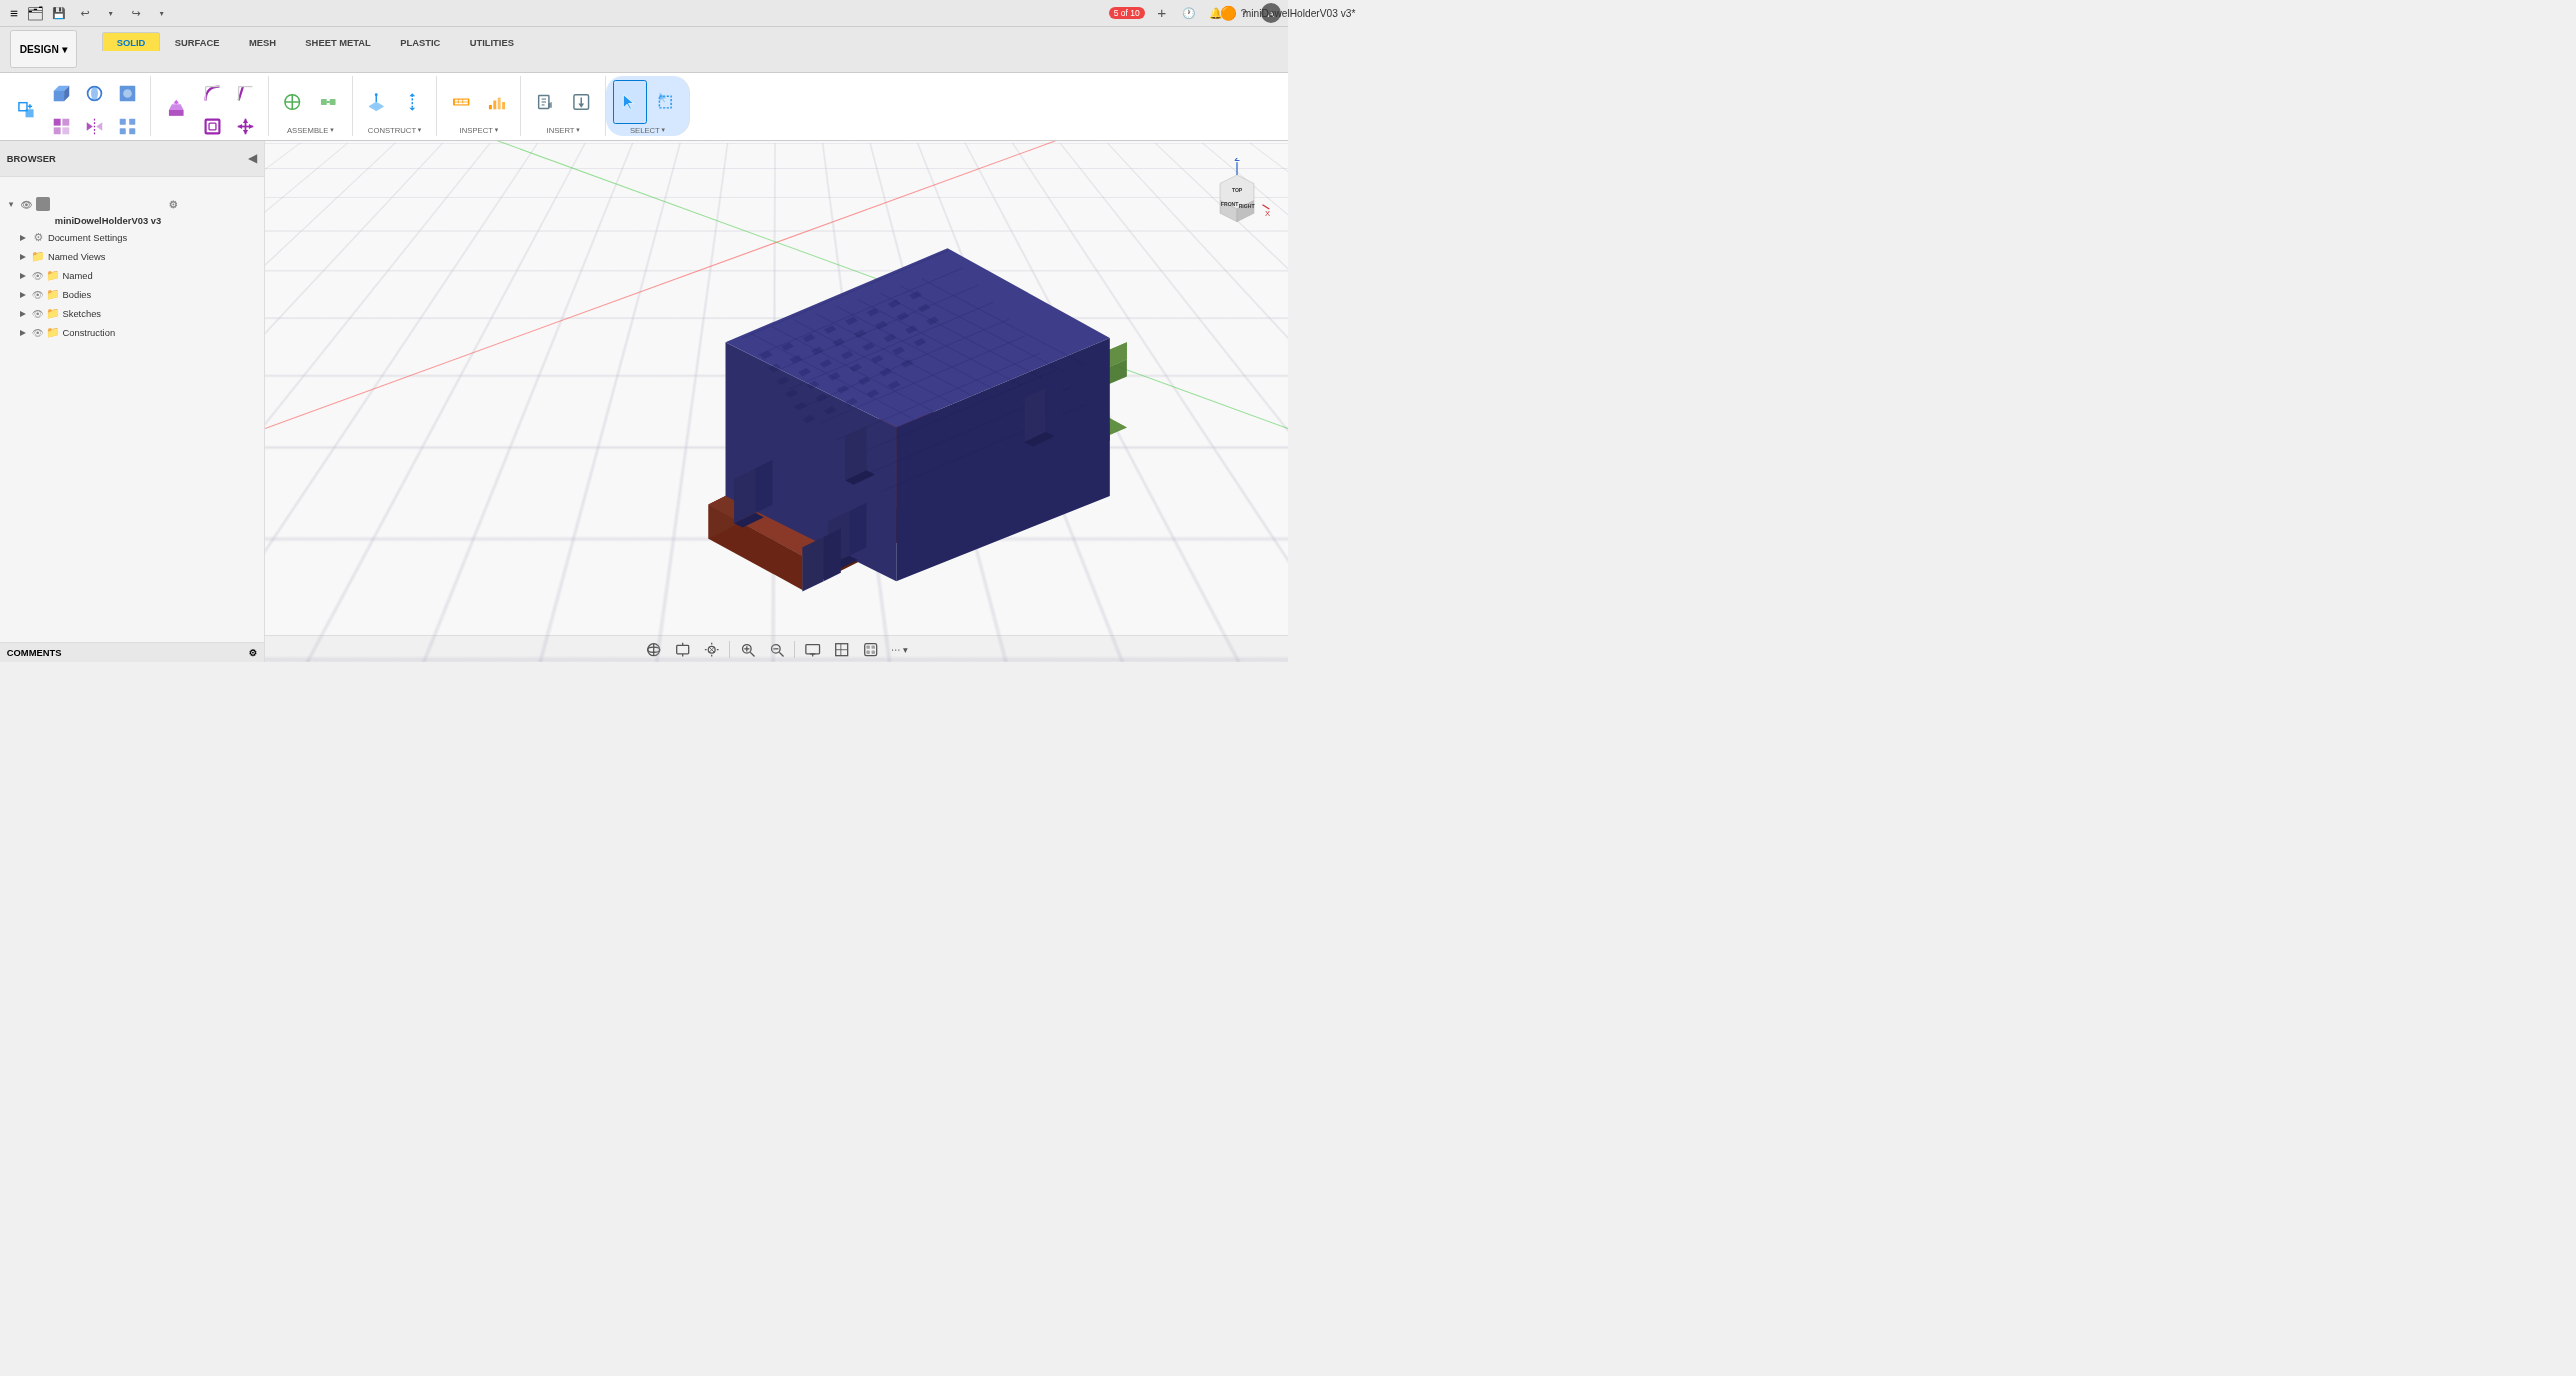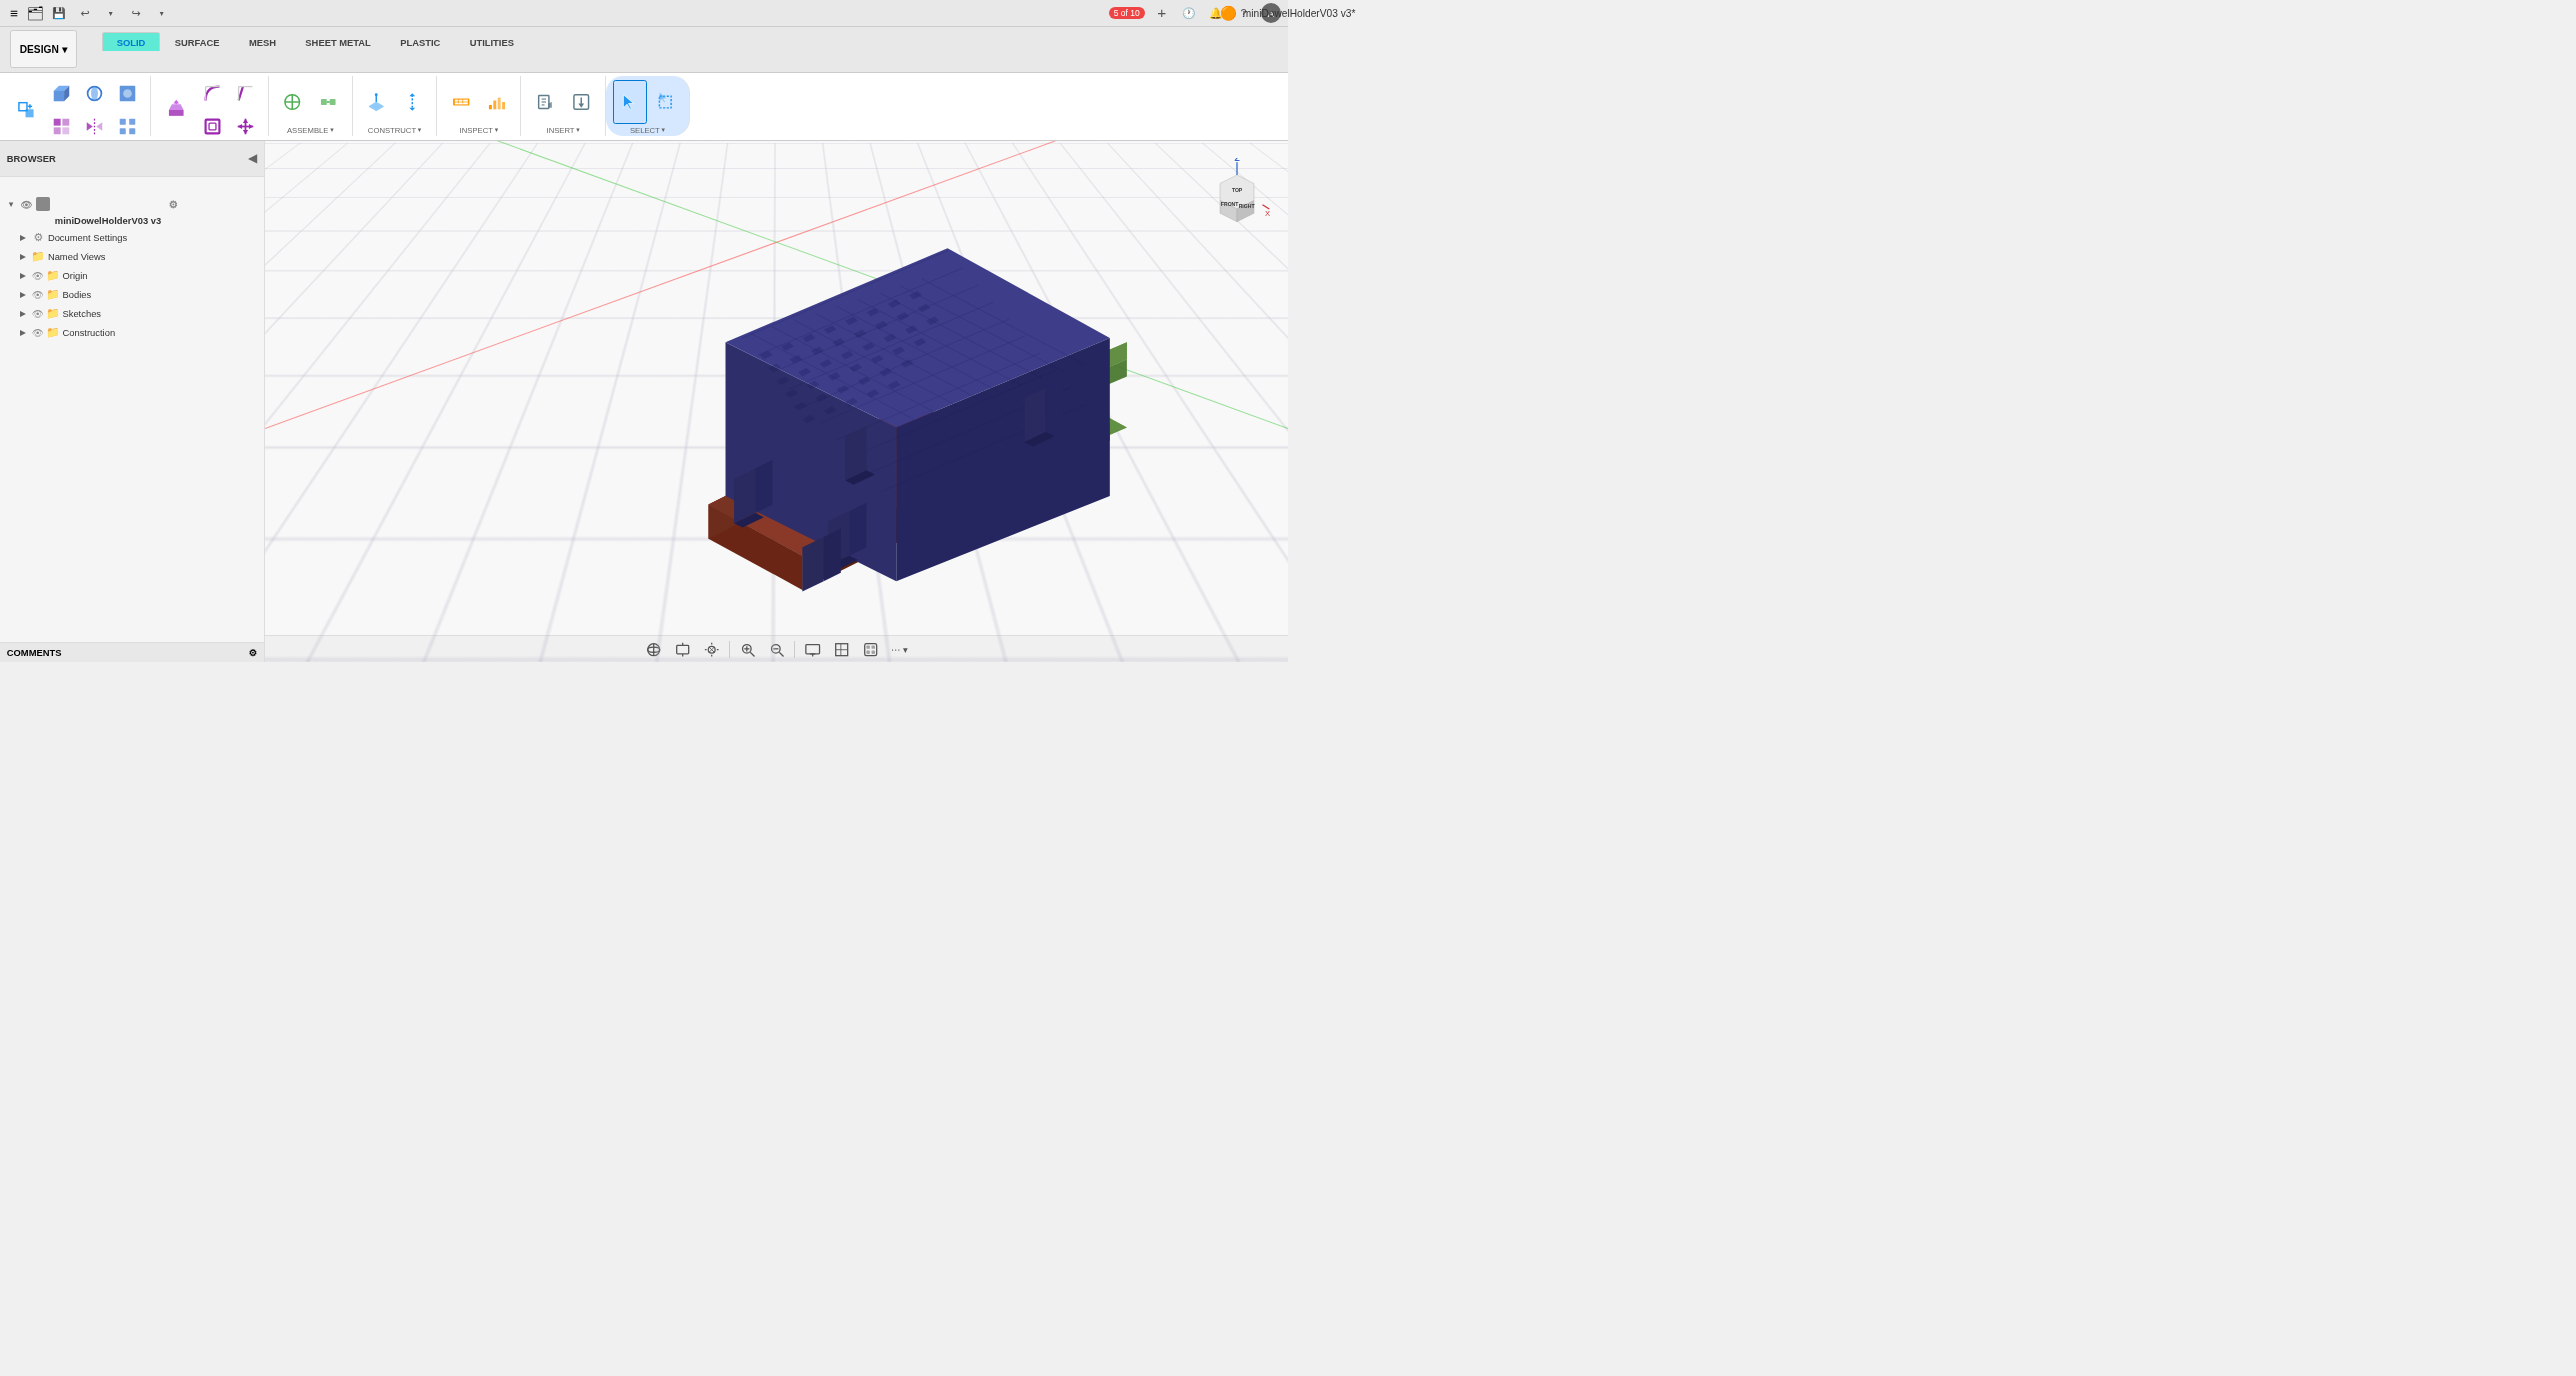--- a/index.html
+++ b/index.html
@@ -53,21 +53,21 @@
     .ribbon-tab {
       padding: 3.4px 13.7px;
       font-size: 9.4px; font-weight: 600;
       color: #444;
       cursor: pointer;
       border: 0.9px solid transparent;
       border-bottom: none;
       border-radius: 2.6px 2.6px 0 0;
     }
     .ribbon-tab.active {
-      background: #5eead4;
+      background: #fde047;
       border-color: #ccc;
       color: #0078d4;
     }
 
     #ribbon-content {
       background: white;
       height: 68px;
       display: flex;
       align-items: stretch;
       padding: 3.4px 0;
@@ -653,21 +653,21 @@
       <div class="tree-item indent-1">
         <div class="tree-expand">▶</div>
         <div class="tree-icon folder-icon">📁</div>
         <span>Named Views</span>
       </div>
 
       <div class="tree-item indent-1">
         <div class="tree-expand">▶</div>
         <div class="tree-eye">👁</div>
         <div class="tree-icon folder-icon">📁</div>
-        <span>Origin</span>
+        <span>Named</span>
       </div>
 
       <div class="tree-item indent-1">
         <div class="tree-expand">▶</div>
         <div class="tree-eye">👁</div>
         <div class="tree-icon folder-icon">📁</div>
         <span>Bodies</span>
       </div>
 
       <div class="tree-item indent-1">

